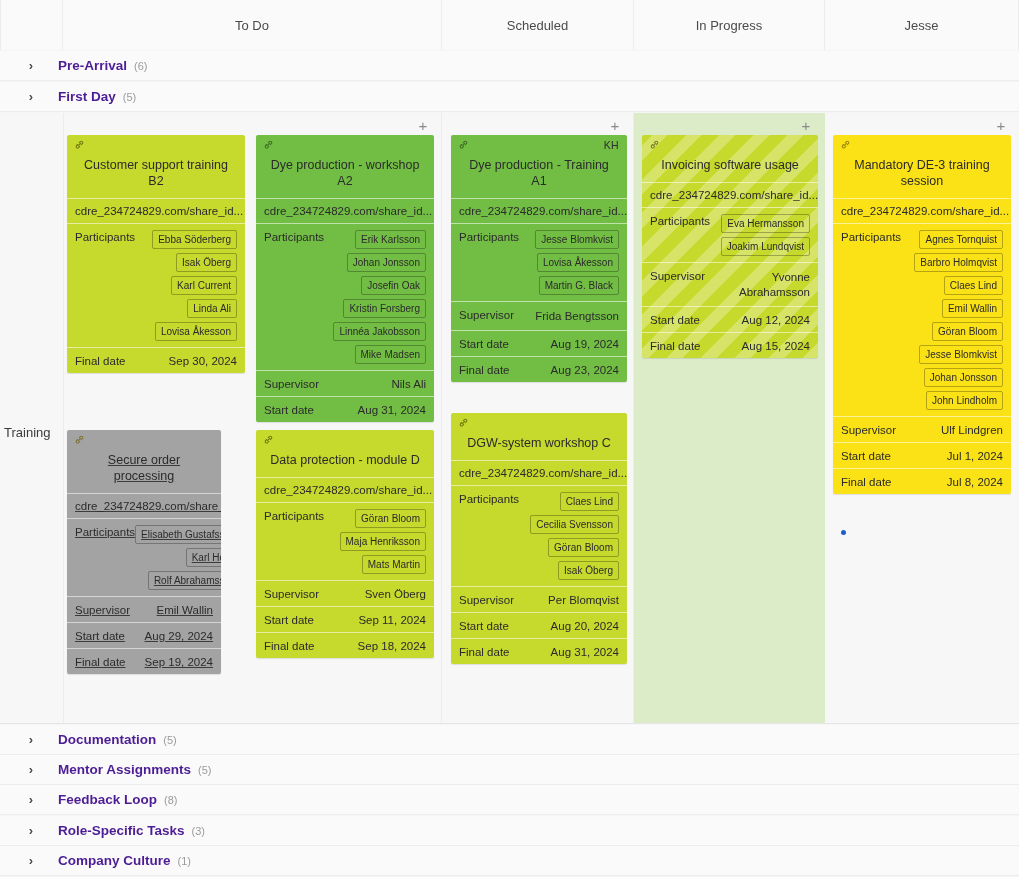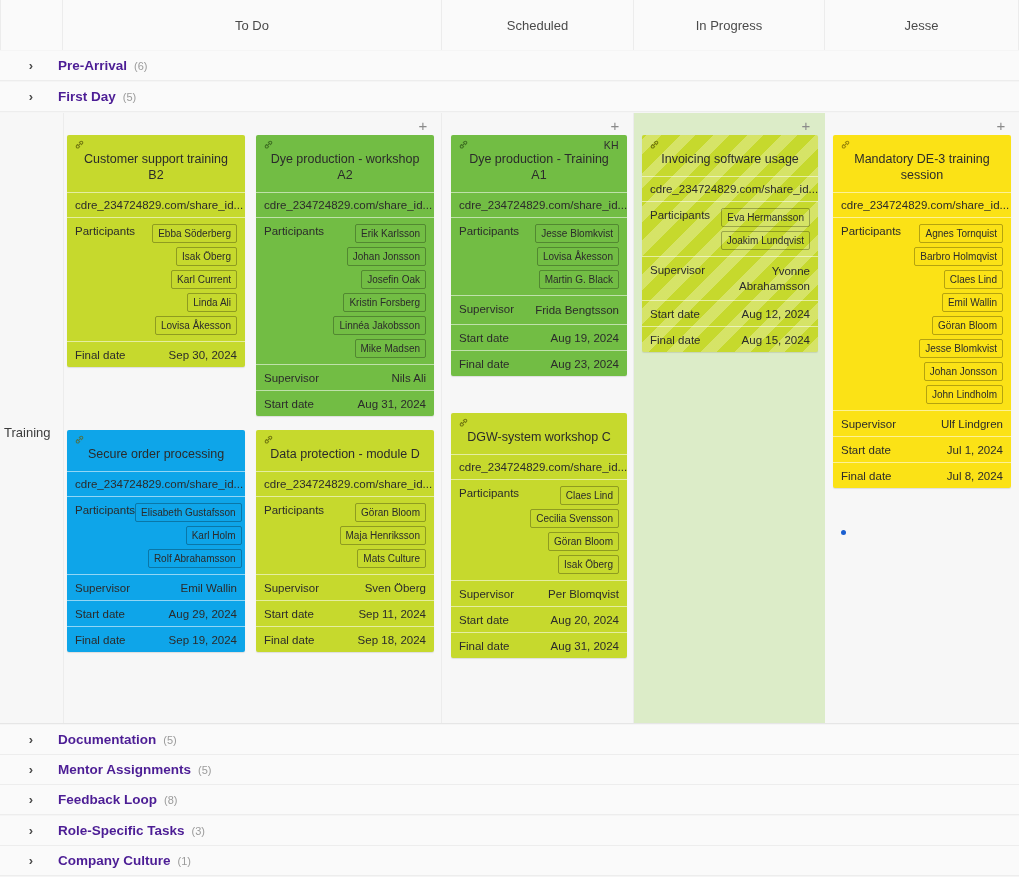--- a/index.html
+++ b/index.html
@@ -83,21 +83,21 @@
   .card-top {
     position: relative;
     padding: 6px 8px 9px 8px;
   }
   .link-icon { position: absolute; left: 7px; top: 4px; width: 11px; height: 11px; opacity: .65; }
   .initials {
     position: absolute; right: 8px; top: 4px;
     font-size: 10.5px; color: #2f2f2f; letter-spacing: .3px;
   }
   .card-title {
-    margin-top: 10px;
+    margin-top: 16px;
     text-align: center;
     font-size: 12.5px; color: #2b2b2b; line-height: 16px;
     padding: 0 4px;
   }
   .row {
     display: flex; align-items: flex-start; justify-content: space-between;
     padding: 6px 8px;
     font-size: 11.5px; color: #2b2b2b;
     border-top: 1px solid rgba(255,255,255,.55);
     min-height: 26px;
@@ -201,21 +201,21 @@
           <span class="chip">Linda Ali</span>
           <span class="chip">Lovisa Åkesson</span>
         </span>
       </div>
       <div class="row">
         <span class="k">Final date</span>
         <span class="v">Sep 30, 2024</span>
       </div>
     </div>
 
-    <div class="card" style="left:67px;top:317px;width:178px;background:#0ea5e9;">
+    <div class="card" style="left:67px;top:317px;width:154px;background:#a3a3a3;text-decoration:underline;">
       <div class="card-top">
         <svg class="link-icon" viewBox="0 0 24 24" fill="none" stroke="#6b5a00" stroke-width="2.4" stroke-linecap="round">
           <path d="M9.5 14.5l5-5M8 12l-2.2 2.2a3.1 3.1 0 104.4 4.4L12.4 16M11.6 8l2.2-2.2a3.1 3.1 0 114.4 4.4L16 12.4"></path>
         </svg>
         <div class="card-title">Secure order processing</div>
       </div>
       <div class="url-row">cdre_234724829.com/share_id...</div>
       <div class="row">
         <span class="k">Participants</span>
         <span class="chips">
@@ -273,21 +273,21 @@
           <path d="M9.5 14.5l5-5M8 12l-2.2 2.2a3.1 3.1 0 104.4 4.4L12.4 16M11.6 8l2.2-2.2a3.1 3.1 0 114.4 4.4L16 12.4"></path>
         </svg>
         <div class="card-title">Data protection - module D</div>
       </div>
       <div class="url-row">cdre_234724829.com/share_id...</div>
       <div class="row">
         <span class="k">Participants</span>
         <span class="chips">
           <span class="chip">Göran Bloom</span>
           <span class="chip">Maja Henriksson</span>
-          <span class="chip">Mats Culture</span>
+          <span class="chip">Mats Martin</span>
         </span>
       </div>
       <div class="row">
         <span class="k">Supervisor</span>
         <span class="v">Sven Öberg</span>
       </div>
       <div class="row">
         <span class="k">Start date</span>
         <span class="v">Sep 11, 2024</span>
       </div>

